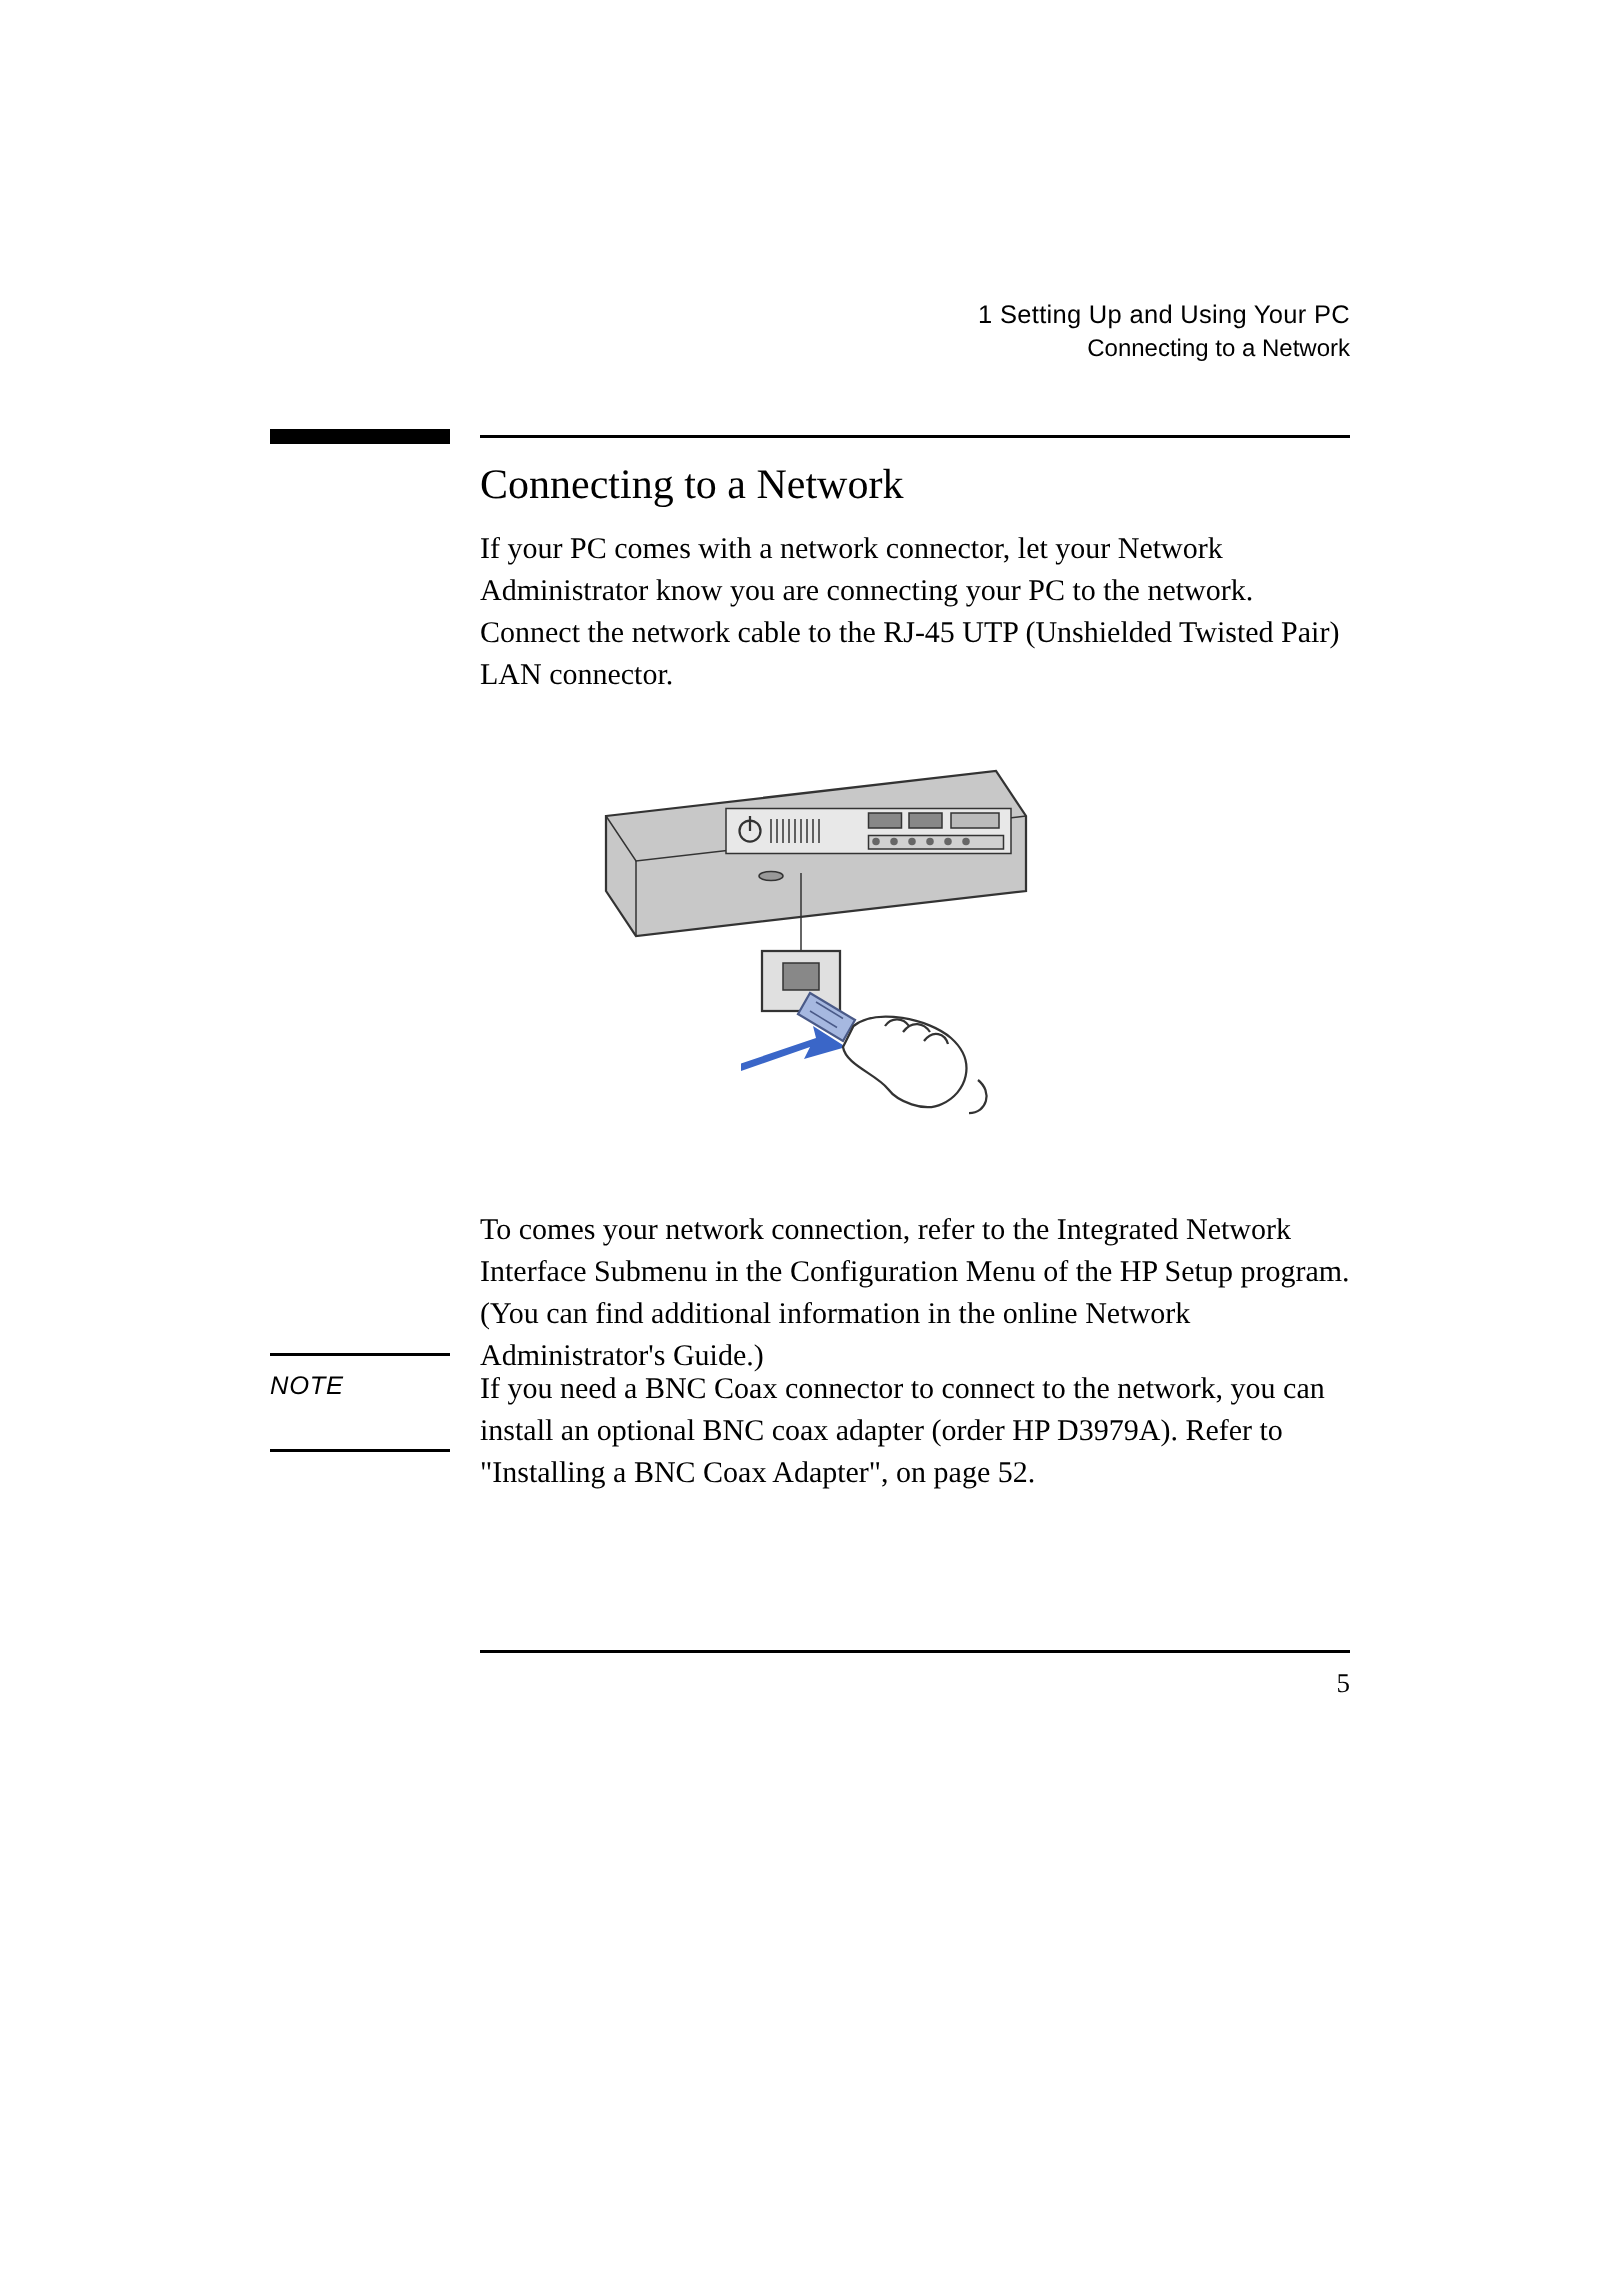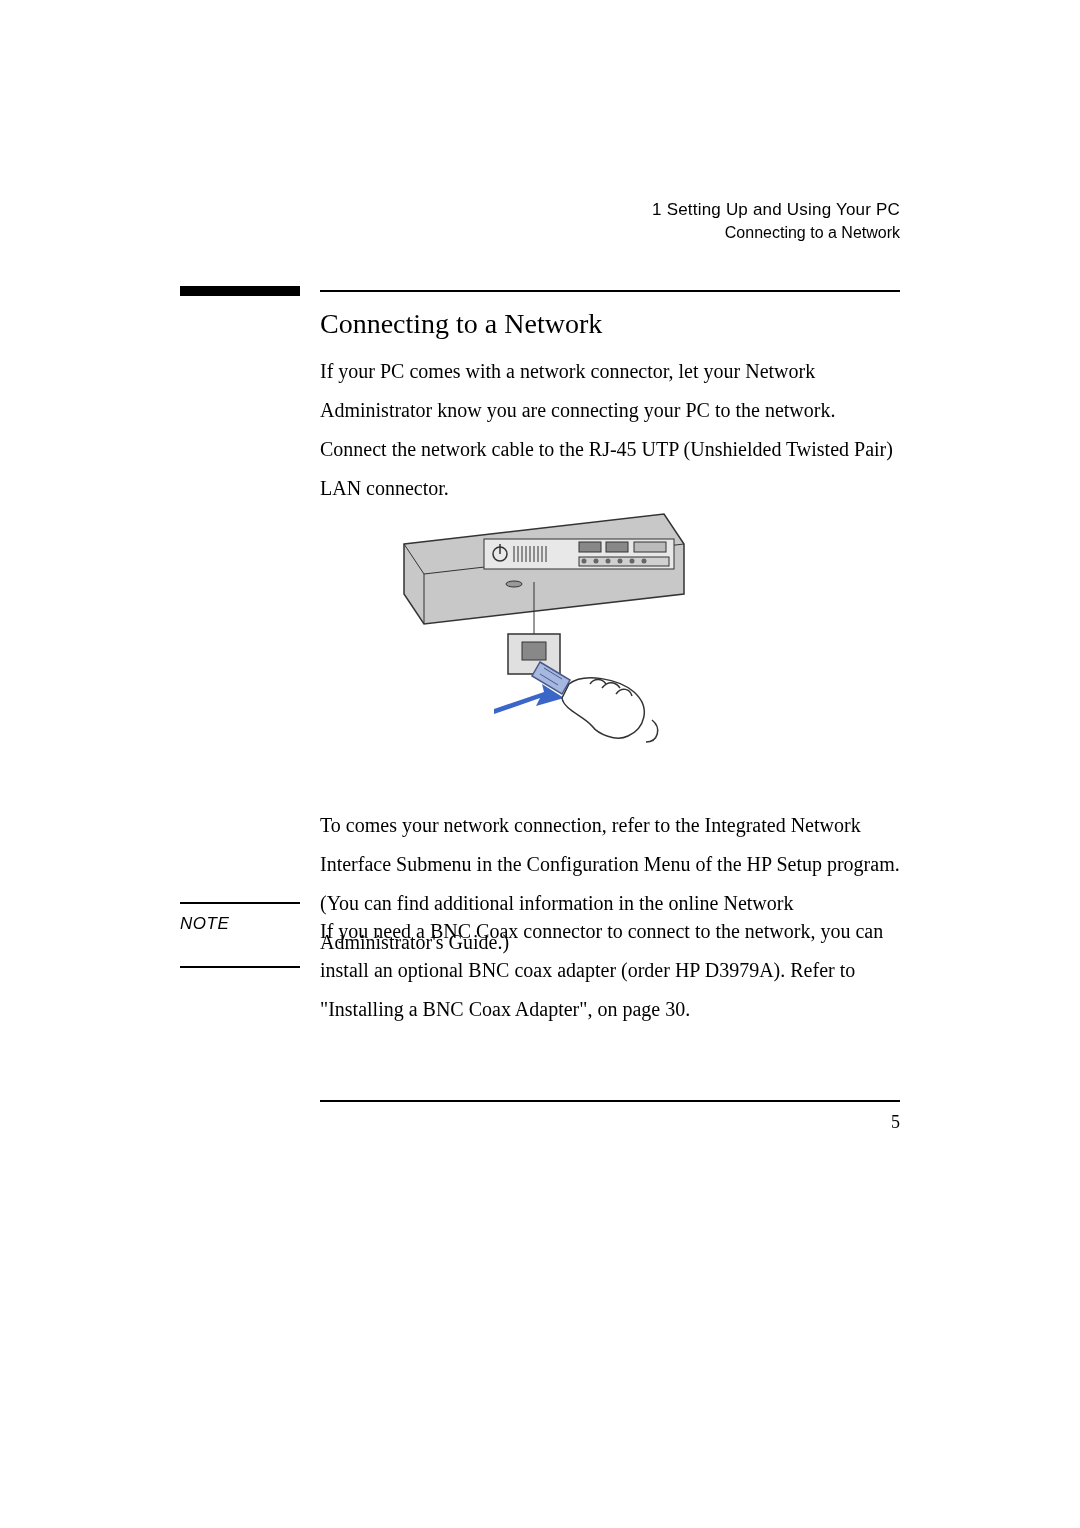--- a/index.html
+++ b/index.html
@@ -12,21 +12,21 @@
   .runhead .sec  { font-family: Arial, Helvetica, sans-serif; font-size: 16px; font-weight: 300; margin-top: 4px; }
 
   
   .tbar { position: absolute; left: 180px; top: 286px; width: 120px; height: 10px; background: #000; }
   .trule { position: absolute; left: 320px; top: 290px; width: 580px; height: 2px; background: #000; }
 
   
   .htitle { position: absolute; left: 320px; top: 308px; font-size: 28px; font-weight: 400; }
 
   
-  .para { position: absolute; left: 320px; width: 580px; font-size: 20px; line-height: 39px; }
+  .para { position: absolute; left: 320px; width: 580px; font-size: 20px; line-height: 28px; }
   .p1 { top: 352px; }
   .p2 { top: 806px; }
   .italic { }
 
   
   .fig { position: absolute; left: 384px; top: 484px; width: 320px; height: 270px; }
   .fig svg { width: 320px; height: 270px; }
 
   
   .nrule1 { position: absolute; left: 180px; top: 902px; width: 120px; height: 2px; background: #000; }
@@ -119,18 +119,18 @@
   </div>
 
   <div class="para p2">
     <span>To comes your network connection, refer to the Integrated Network Interface Submenu in the Configuration Menu of the HP </span><span class="italic">Setup</span><span> program. (You can find additional information in the online </span><span class="italic">Network Administrator's Guide</span><span>.)</span>
   </div>
 
   <div class="nrule1"></div>
   <div class="nlabel">NOTE</div>
   <div class="nrule2"></div>
 
-  <div class="para p3">If you need a BNC Coax connector to connect to the network, you can install an optional BNC coax adapter (order HP D3979A). Refer to "Installing a BNC Coax Adapter", on page 30.</div>
+  <div class="para p3">If you need a BNC Coax connector to connect to the network, you can install an optional BNC coax adapter (order HP D3979A). Refer to "Installing a BNC Coax Adapter", on page 52.</div>
 
   <div class="brule"></div>
   <div class="pnum">5</div>
 
 </div>
 
 </body></html>

